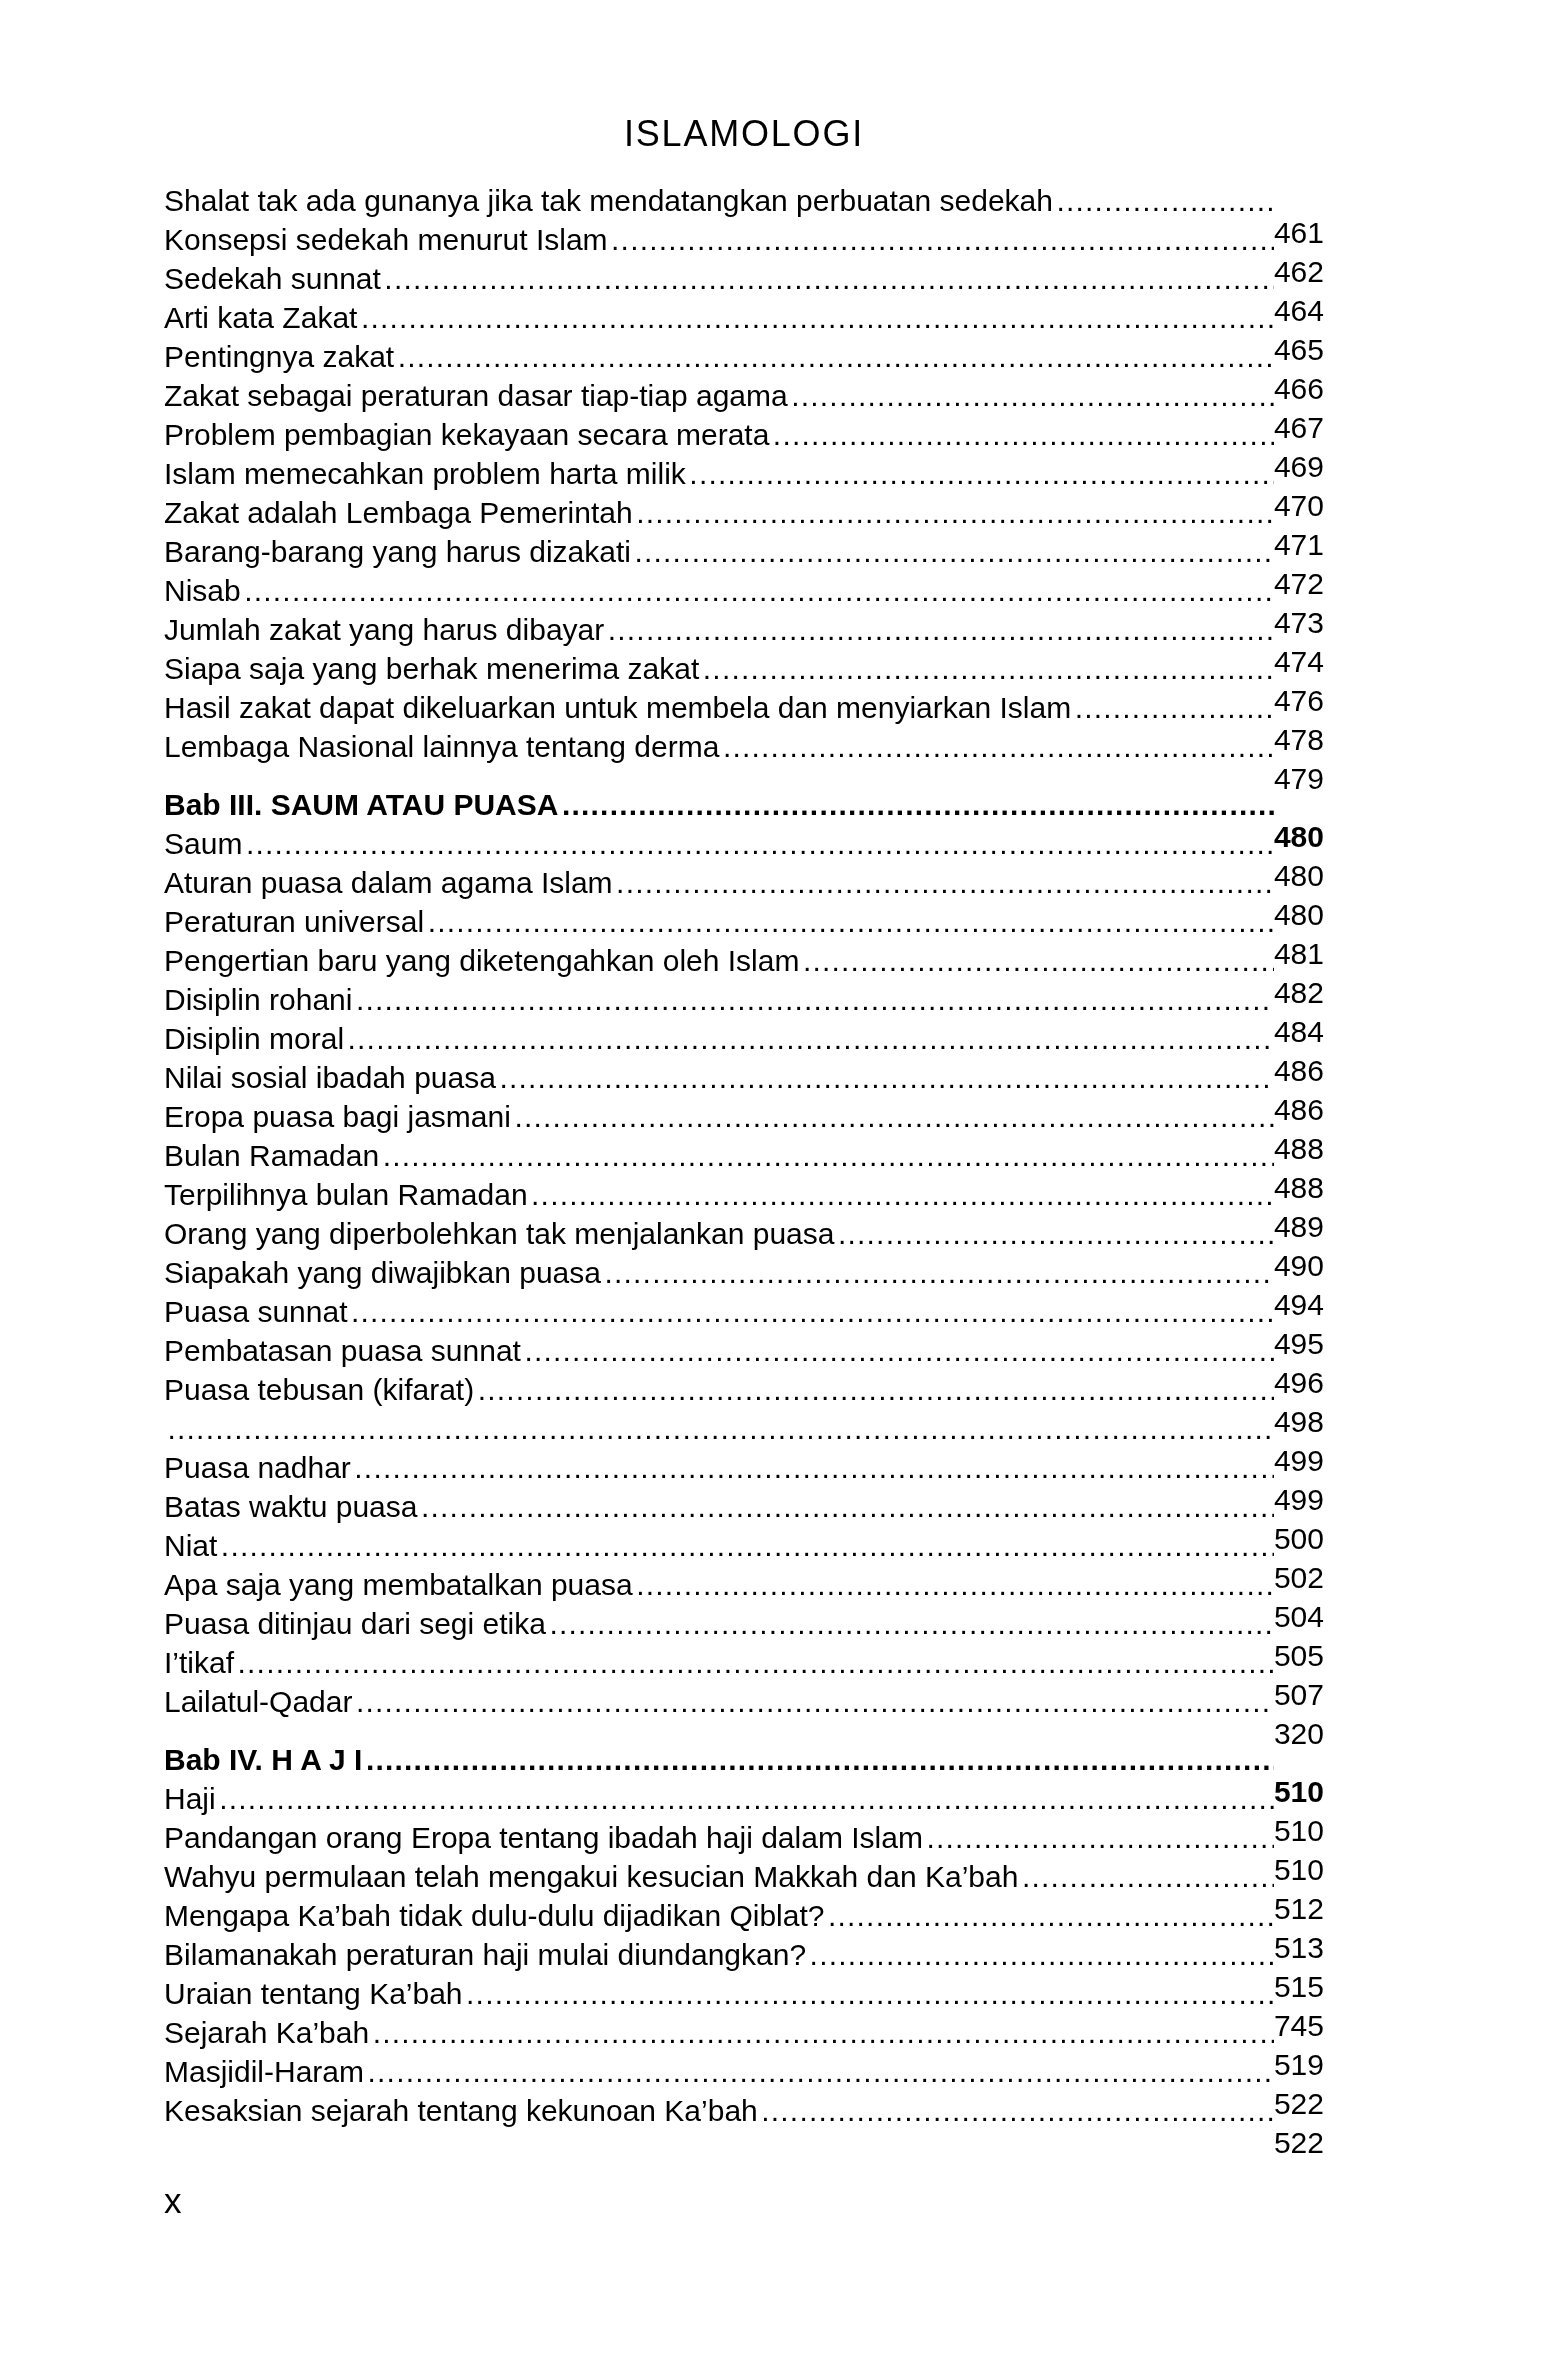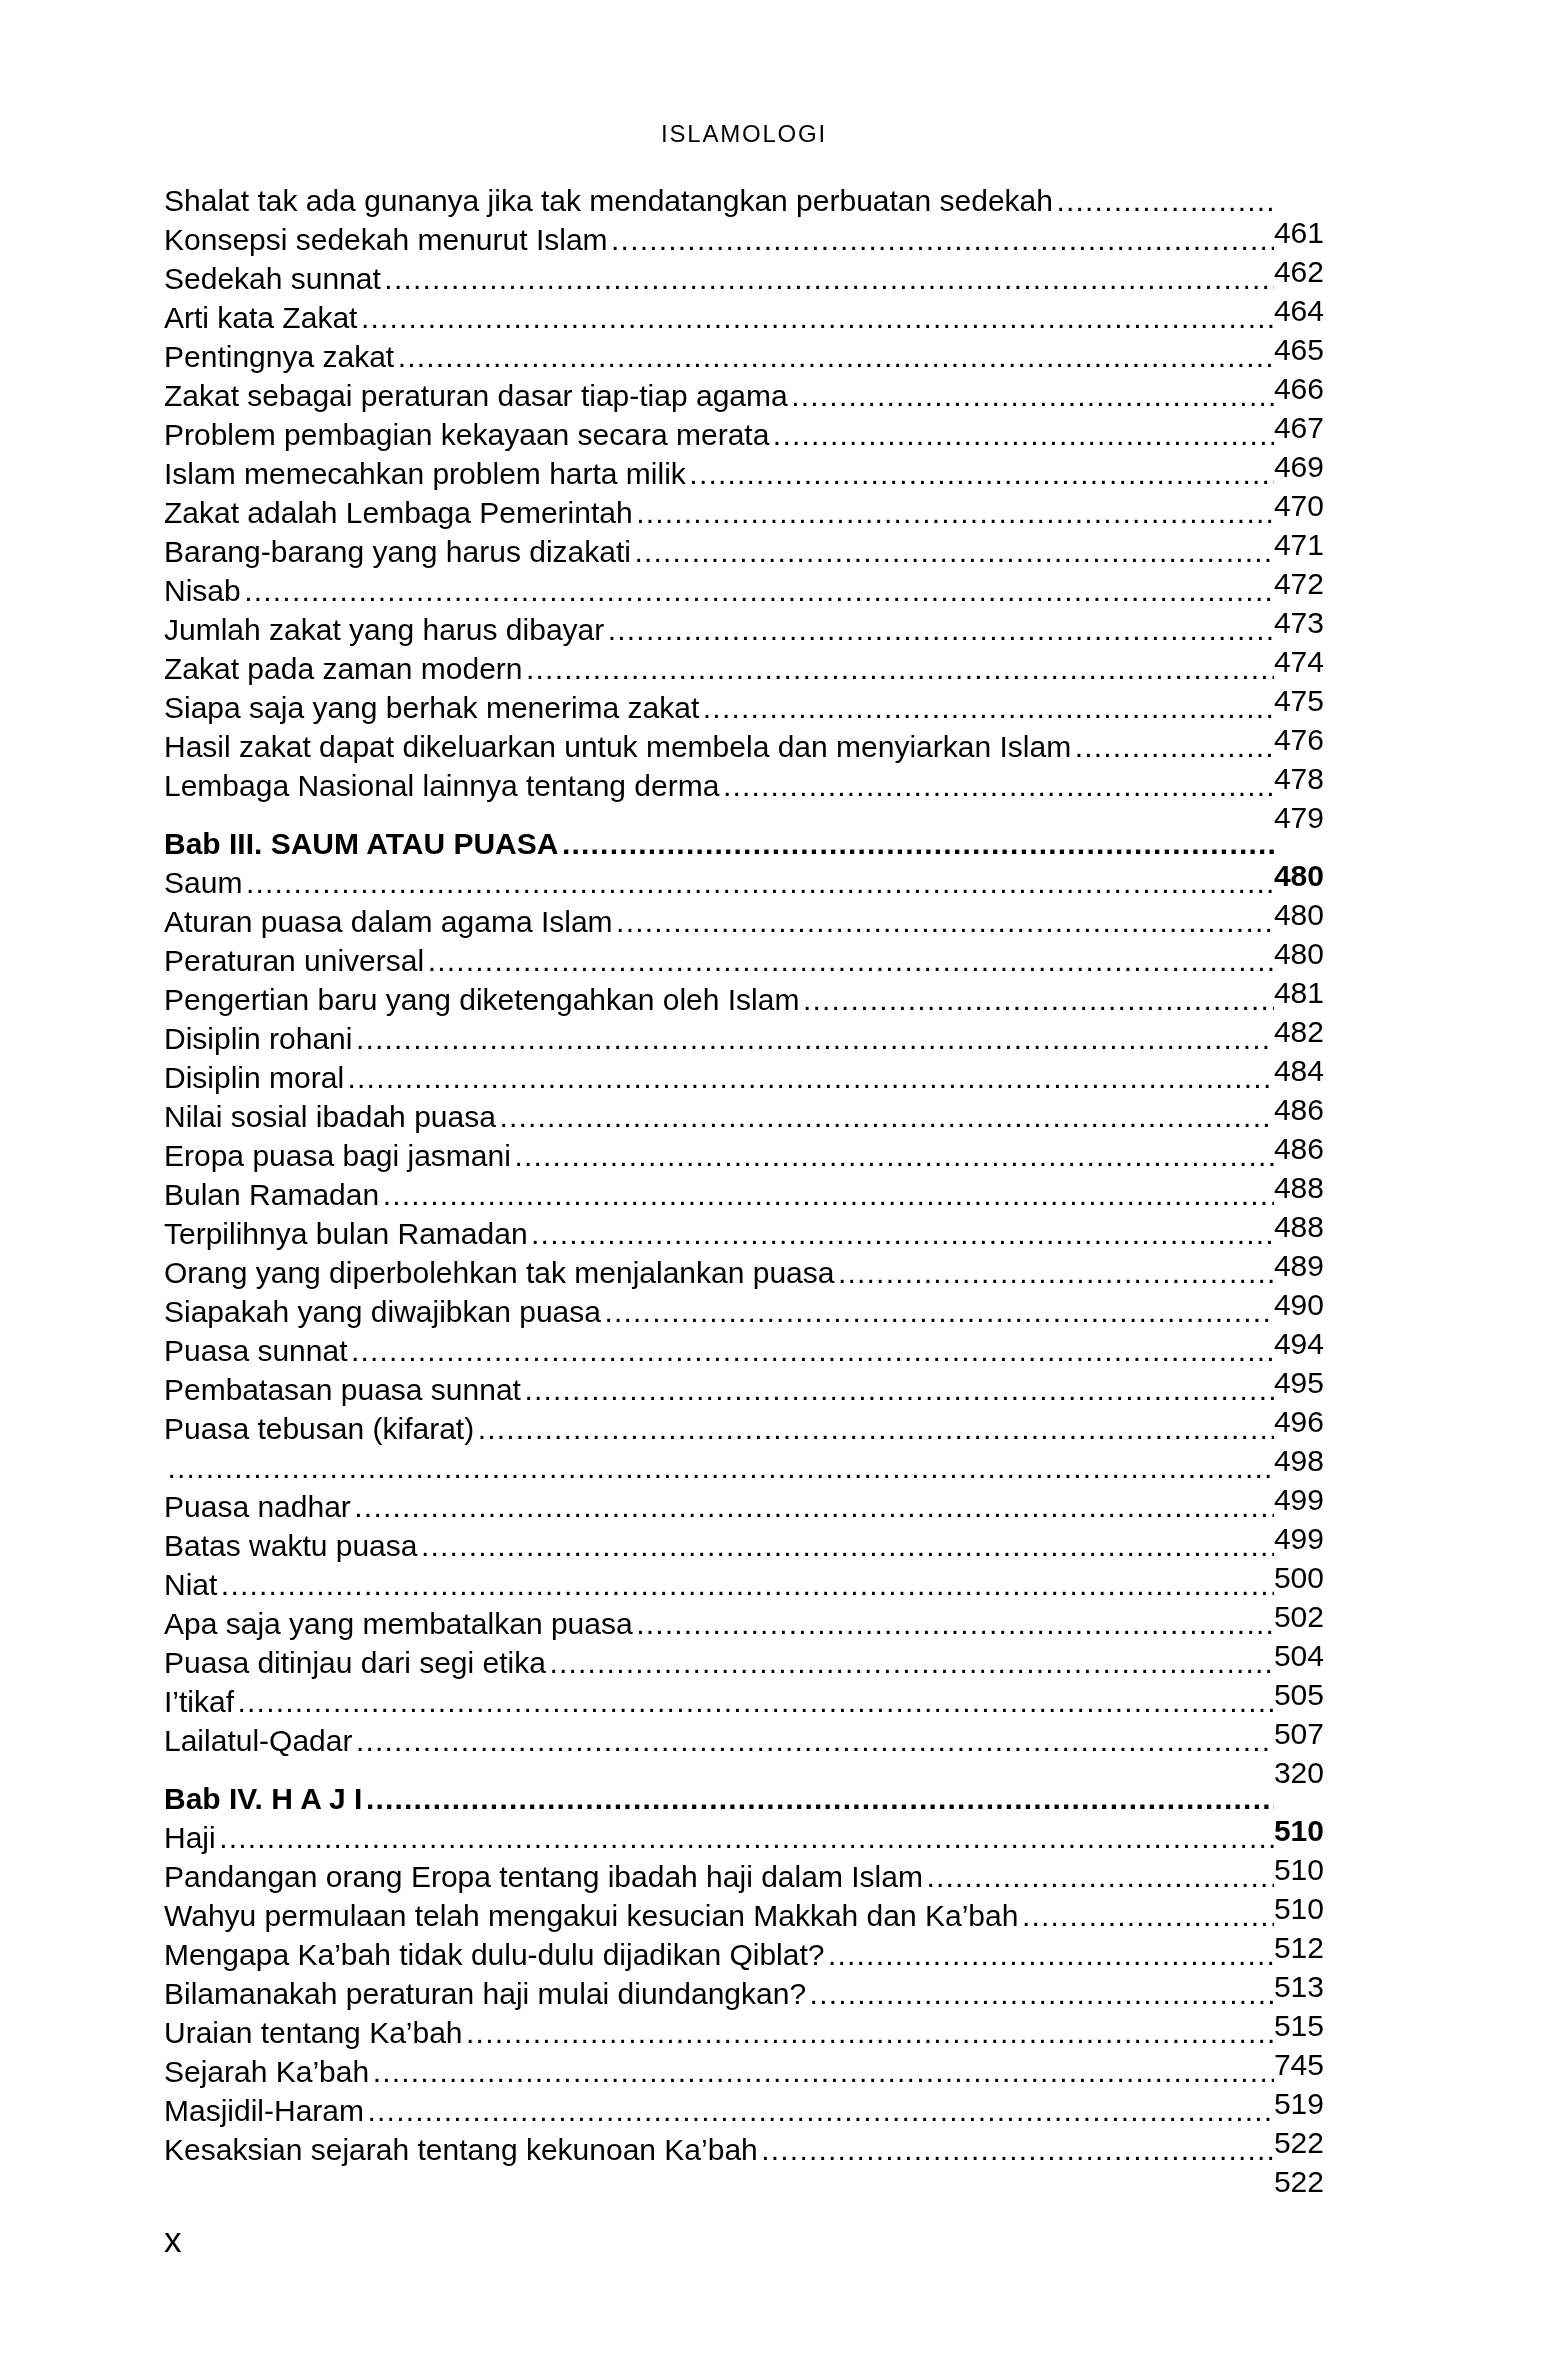--- a/index.html
+++ b/index.html
@@ -14,21 +14,21 @@
     margin: 0 auto;
     background: #ffffff;
     box-sizing: border-box;
     padding: 114px 225px 0 164px;
     font-family: "Liberation Sans", sans-serif;
     color: #000000;
     overflow: hidden;
   }
   .doc-header {
     margin: 0;
-    font-size: 24px;
+    font-size: 36px;
     font-weight: normal;
     letter-spacing: 1.8px;
     line-height: 39px;
     text-align: center;
     white-space: nowrap;
   }
   .toc {
     margin-top: 28px;
   }
   .toc-row {
@@ -130,25 +130,20 @@
         <span class="toc-label">Nisab</span>
         <span class="toc-dots" aria-hidden="true"></span>
         <span class="toc-page">473</span>
       </div>
       <div class="toc-row">
         <span class="toc-label">Jumlah zakat yang harus dibayar</span>
         <span class="toc-dots" aria-hidden="true"></span>
         <span class="toc-page">474</span>
       </div>
       <div class="toc-row">
-        <span class="toc-label">Zakat pada zaman modern</span>
-        <span class="toc-dots" aria-hidden="true"></span>
-        <span class="toc-page">475</span>
-      </div>
-      <div class="toc-row">
         <span class="toc-label">Siapa saja yang berhak menerima zakat</span>
         <span class="toc-dots" aria-hidden="true"></span>
         <span class="toc-page">476</span>
       </div>
       <div class="toc-row">
         <span class="toc-label">Hasil zakat dapat dikeluarkan untuk membela dan menyiarkan Islam</span>
         <span class="toc-dots" aria-hidden="true"></span>
         <span class="toc-page">478</span>
       </div>
       <div class="toc-row">

